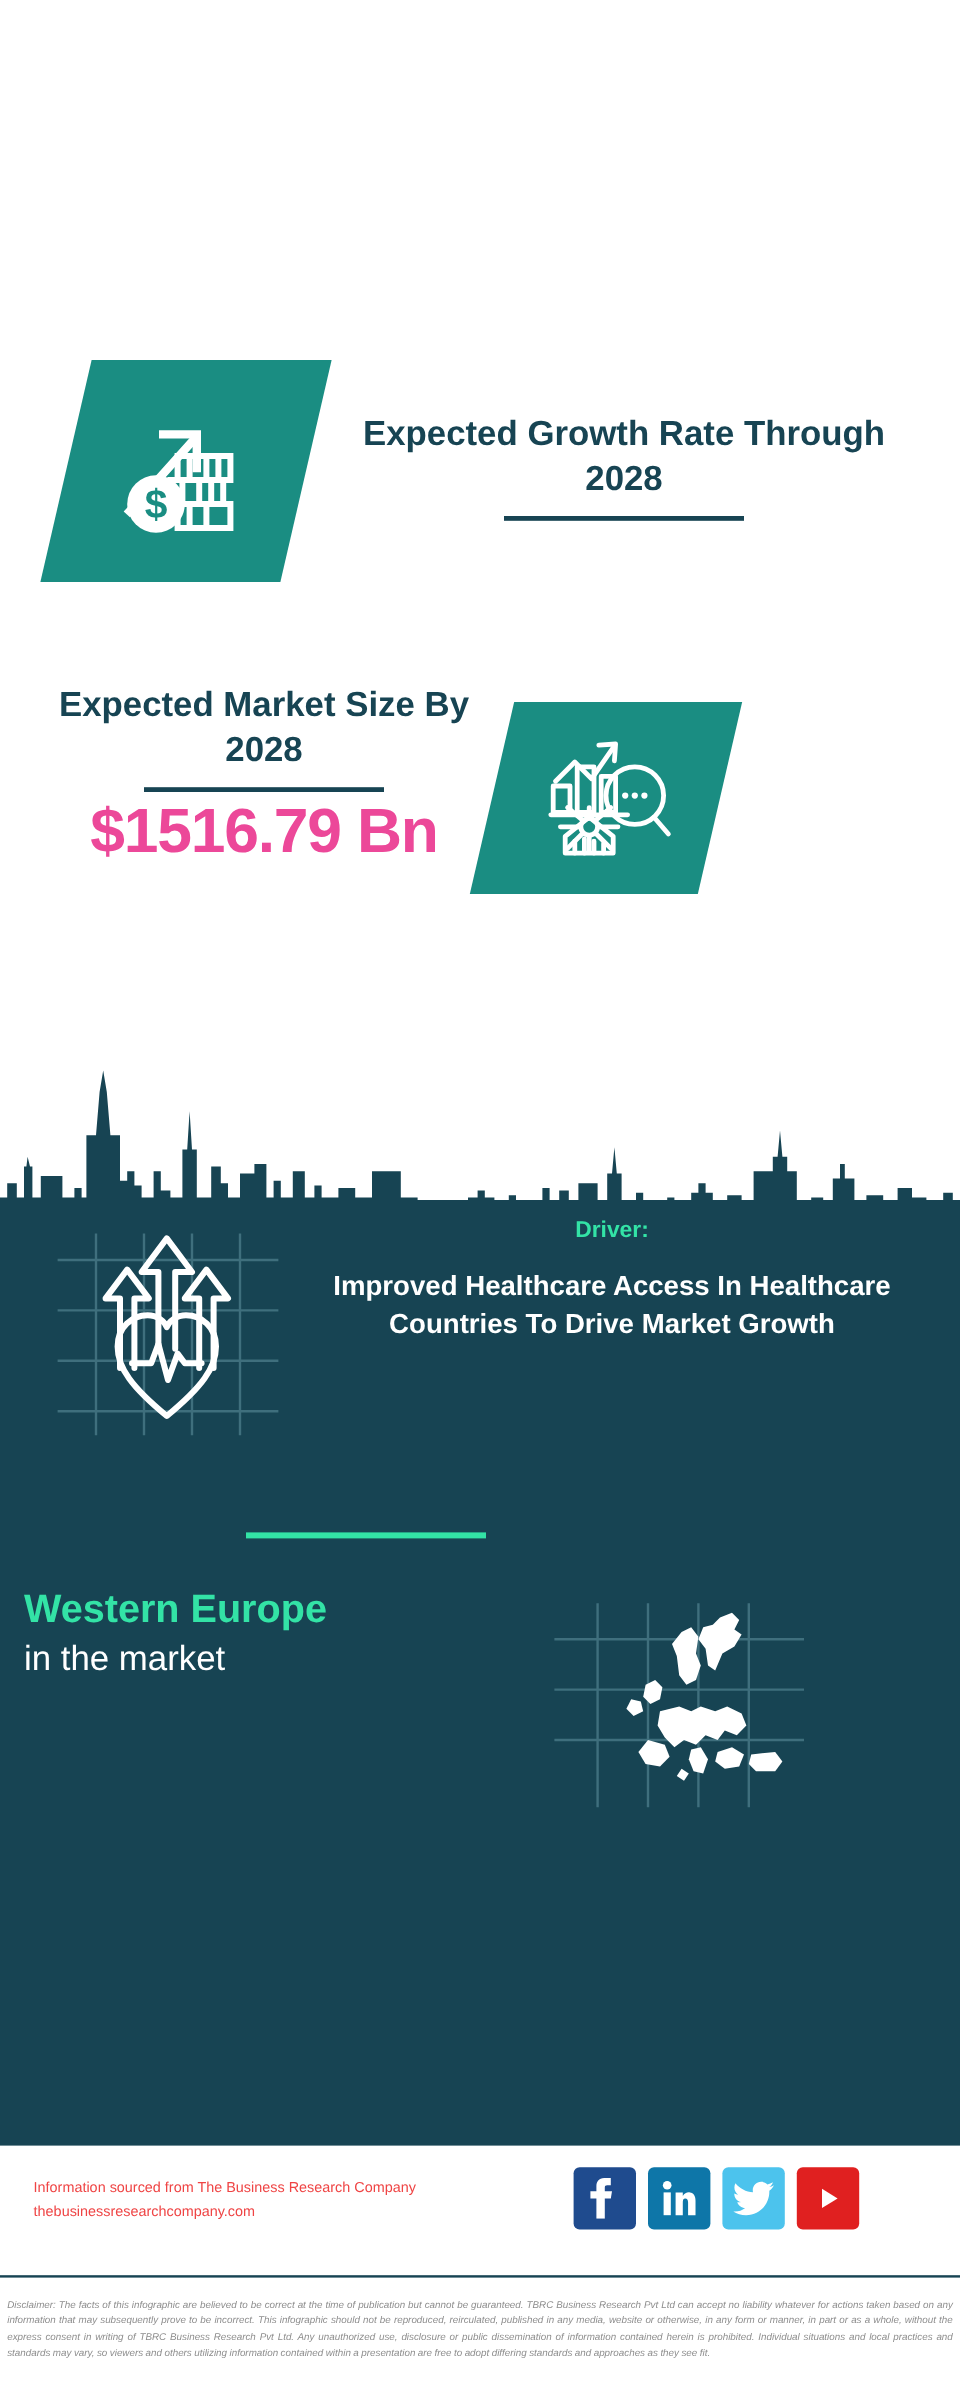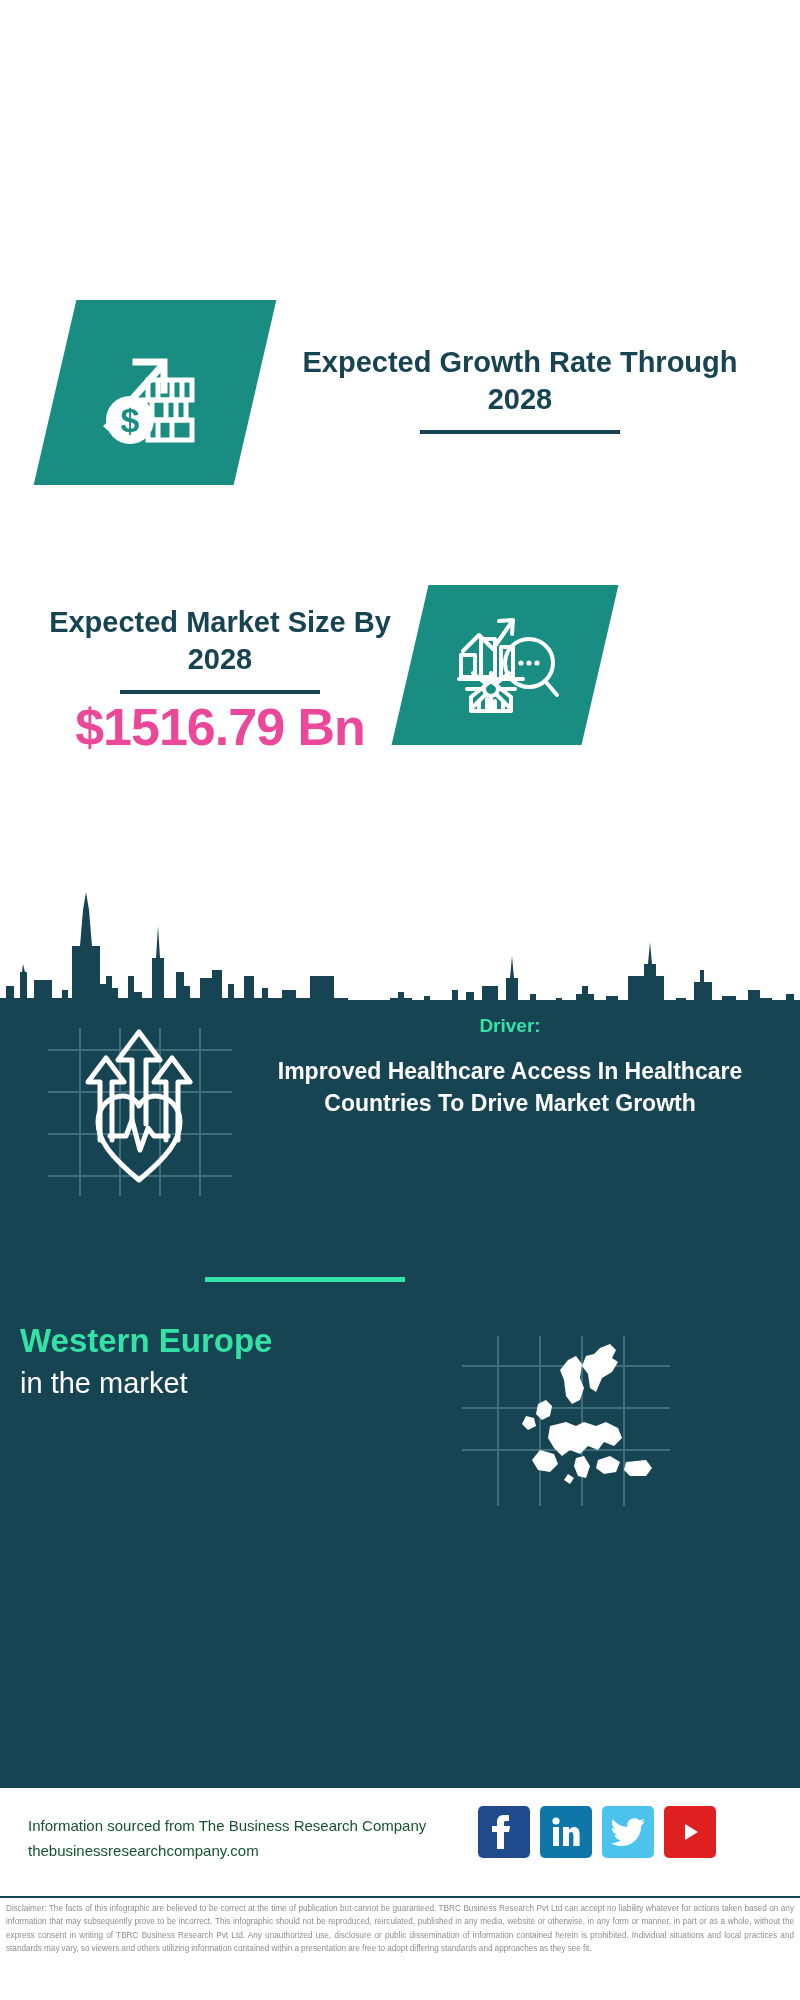--- a/index.html
+++ b/index.html
@@ -42,21 +42,21 @@
     width:200px; height:4px; background:#174453; margin:12px auto 6px auto;
   }
   .growth-value {
     color:#1a8d82; font-size:66px; font-weight:bold; line-height:1.05;
     letter-spacing:-1px;
   }
 
   
   .size-row { position:absolute; left:0; top:560px; width:800px; height:220px; }
   .size-text { position:absolute; left:20px; top:10px; width:400px; text-align:center; }
-  .size-label { color:#174453; font-size:29px; font-weight:bold; line-height:1.28;margin-top:34px; }
+  .size-label { color:#174453; font-size:29px; font-weight:bold; line-height:1.28; }
   .size-value { color:#ec4899; font-size:52px; font-weight:bold; line-height:1.05; letter-spacing:-1px; }
   .para-right {
     position:absolute; left:410px; top:25px; width:190px; height:160px;
     background:#1a8d82; transform:skewX(-13deg);
   }
   .para-right-inner { transform:skewX(13deg); width:100%; height:100%;
     display:flex; align-items:center; justify-content:center; }
 
   
   .dark-zone { position:absolute; left:0; top:880px; width:800px; height:500px; }
@@ -81,32 +81,33 @@
   .region-name { color:#33e3a6; font-size:33px; font-weight:bold; line-height:1.25; }
   .region-sub { color:#ffffff; font-size:29px; line-height:1.3; margin-top:4px; }
   .region-map-wrap { position:absolute; left:450px; top:10px; width:230px; height:180px; }
 
   
   .footer {
     position:absolute; left:0; top:1785px; width:800px; height:100px;
     background:#ffffff; border-top:3px solid #174453;
   }
   .footer-text { position:absolute; left:28px; top:26px; width:400px; }
-  .footer-line { color:#14532d; font-size:15px; line-height:1.65; }
+  .footer-line { color:#ef4444; font-size:12px; line-height:1.65; }
   .socials { position:absolute; left:478px; top:18px; display:flex; gap:10px; }
   .sicon { width:52px; height:52px; border-radius:5px; display:flex; align-items:center; justify-content:center; }
   .sicon.fb { background:#1f4b8e; }
   .sicon.li { background:#0e76a8; }
   .sicon.tw { background:#4cc3ed; }
   .sicon.yt { background:#e02020; }
   .sicon svg { display:block; }
 
   .disclaimer {
-    position:absolute; left:0; top:1896px; width:800px; padding:4px 6px 0 6px;
+    position:absolute; left:0; top:1896px; width:800px; padding:16px 6px 0 6px;
     border-top:2px solid #174453;
+    font-style:italic;
   }
   .disclaimer p {
     color:#8e8e8e; font-size:8.2px; line-height:1.62; text-align:justify;
     word-spacing:-0.2px;
   }
 </style>
 </head>
 <body>
 
 <div class="page">

